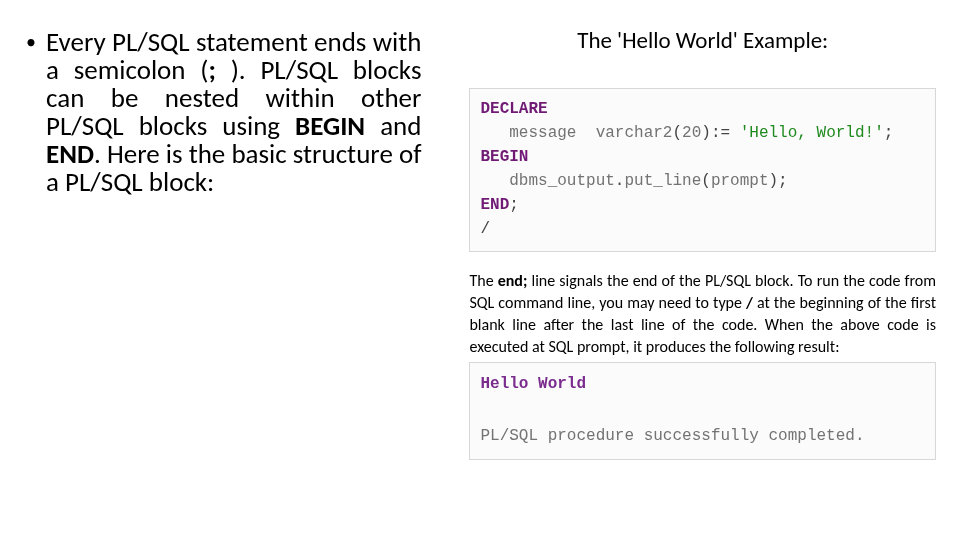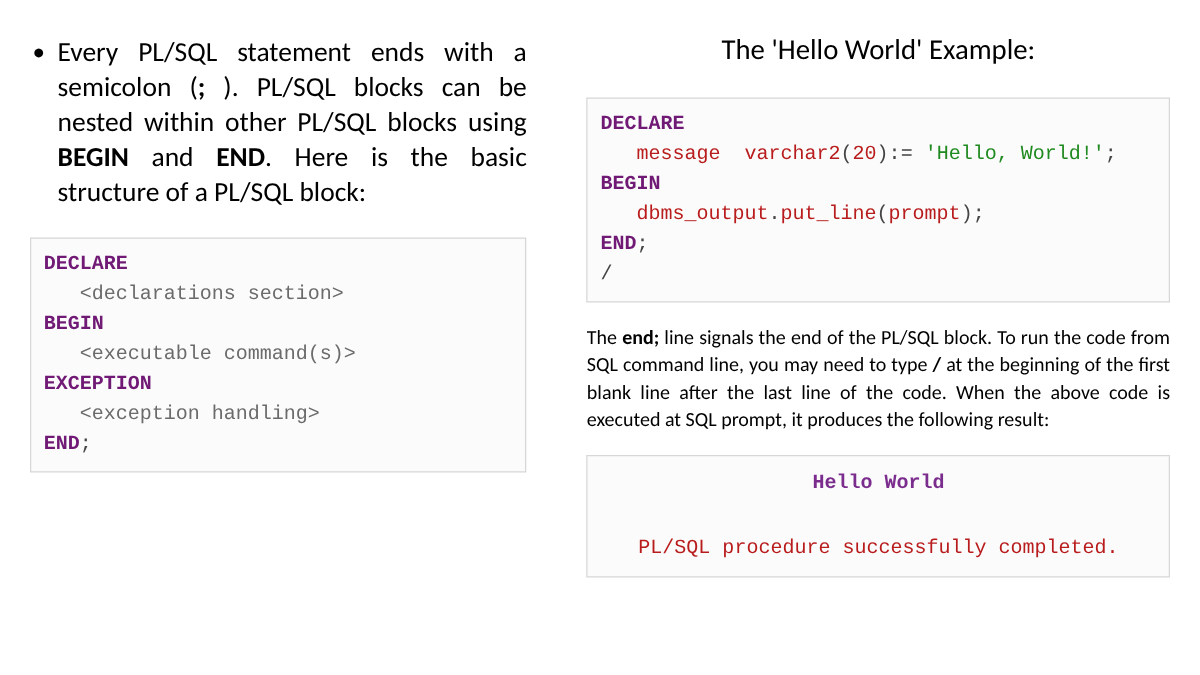--- a/index.html
+++ b/index.html
@@ -35,21 +35,21 @@
     margin-top: 8px;
   }
   .bullet {
     width: 22px;
     font-size: 20px;
     line-height: 28px;
     padding-left: 2px;
   }
   .bptext {
     flex: 1;
-    font-size: 22px;
+    font-size: 27px;
     line-height: 28px;
     text-align: justify;
   }
   .bptext .bold { font-weight: 700; }
 
   
   .codebox {
     border: 1px solid #d7d7d7;
     background: #fbfbfb;
     padding: 8px 10px 10px;
@@ -58,63 +58,55 @@
     line-height: 24px;
     color: #404040;
     white-space: pre;
     margin-top: 4px;
   }
   .codebox .kw { color: #701a75; font-weight: 700; }
   .codebox .grey { color: #6b6b6b; }
   .codebox .str { color: #1f8a1f; text-align: right; }
   .codebox .op  { color: #444; }
   .codebox .pur { color: #7b2d8e; font-weight: 700; }
-  .codebox .txt { color: #b91c1c; }
+  .codebox .txt { color: #737373; }
 
   
   .rhead {
     font-size: 23px;
     text-align: center;
     margin-top: 6px;
-    margin-bottom: 20px;
+    margin-bottom: 30px;
   }
 
   
   .para {
     font-size: 16px;
     line-height: 22px;
     text-align: justify;
     margin-top: 18px;
-    margin-bottom: 12px;
   }
   .para .bold { font-weight: 700; }
 
-  .codebox.small { font-size: 16px; line-height: 26px; text-align: center; }
+  .codebox.small { font-size: 16px; line-height: 26px; }
 </style>
 </head>
 <body>
 
 <div class="cols">
 
   <div class="left">
 
     <div class="bullet-row">
       <div class="bullet">•</div>
       <div class="bptext">
         <span>Every PL/SQL statement ends with a semicolon (</span><span class="bold">; </span><span>). PL/SQL blocks can be nested within other PL/SQL blocks using </span><span class="bold">BEGIN</span><span> and </span><span class="bold">END</span><span>. Here is the basic structure of a PL/SQL block:</span>
       </div>
     </div>
 
-    <div class="codebox"><span class="kw">DECLARE</span>
-<span class="grey">   &lt;declarations section&gt;</span>
-<span class="kw">BEGIN</span>
-<span class="grey">   &lt;executable command(s)&gt;</span>
-<span class="kw">EXCEPTION</span>
-<span class="grey">   &lt;exception handling&gt;</span>
-<span class="kw">END</span><span class="op">;</span></div>
 
   </div>
 
   <div class="right">
 
     <div class="rhead">The 'Hello World' Example:</div>
 
     <div class="codebox"><span class="kw">DECLARE</span>
 <span class="txt">   message  varchar2</span><span class="op">(</span><span class="txt">20</span><span class="op">)</span><span class="op">:</span><span class="op">=</span><span class="str"> 'Hello, World!'</span><span class="op">;</span>
 <span class="kw">BEGIN</span>

